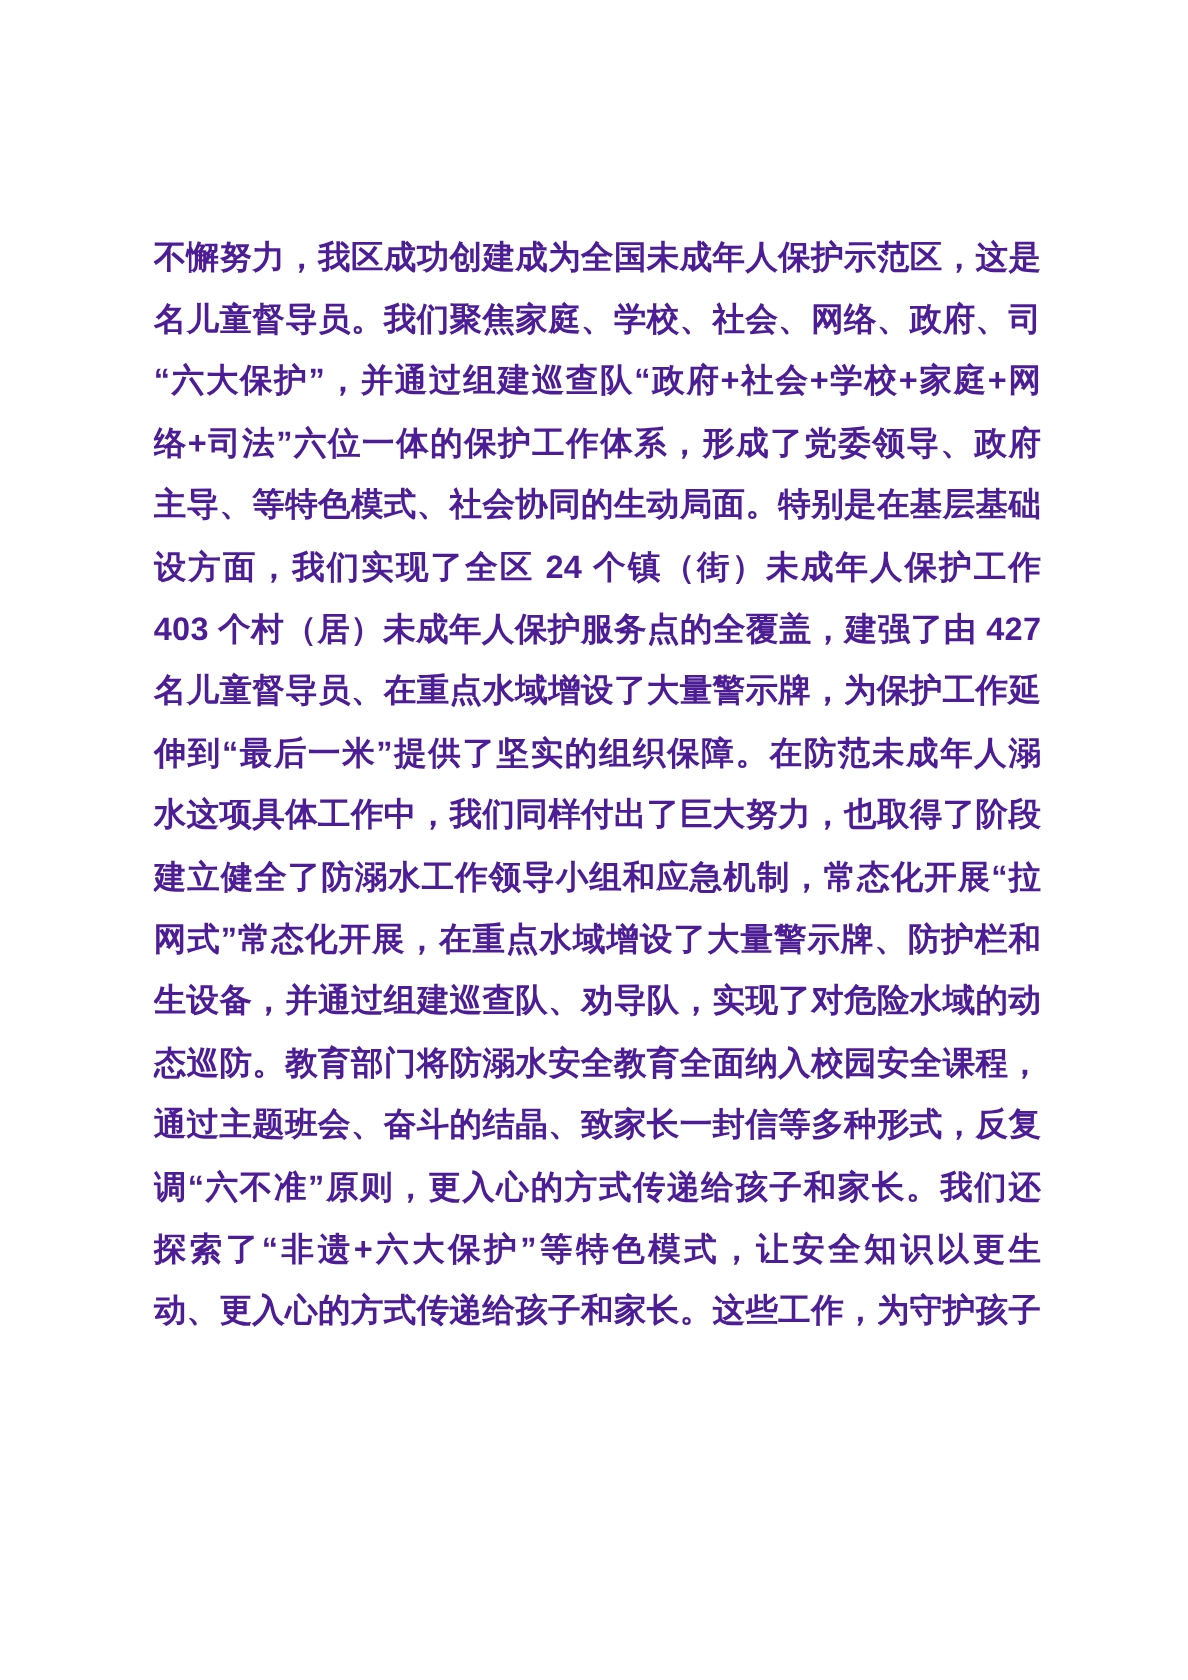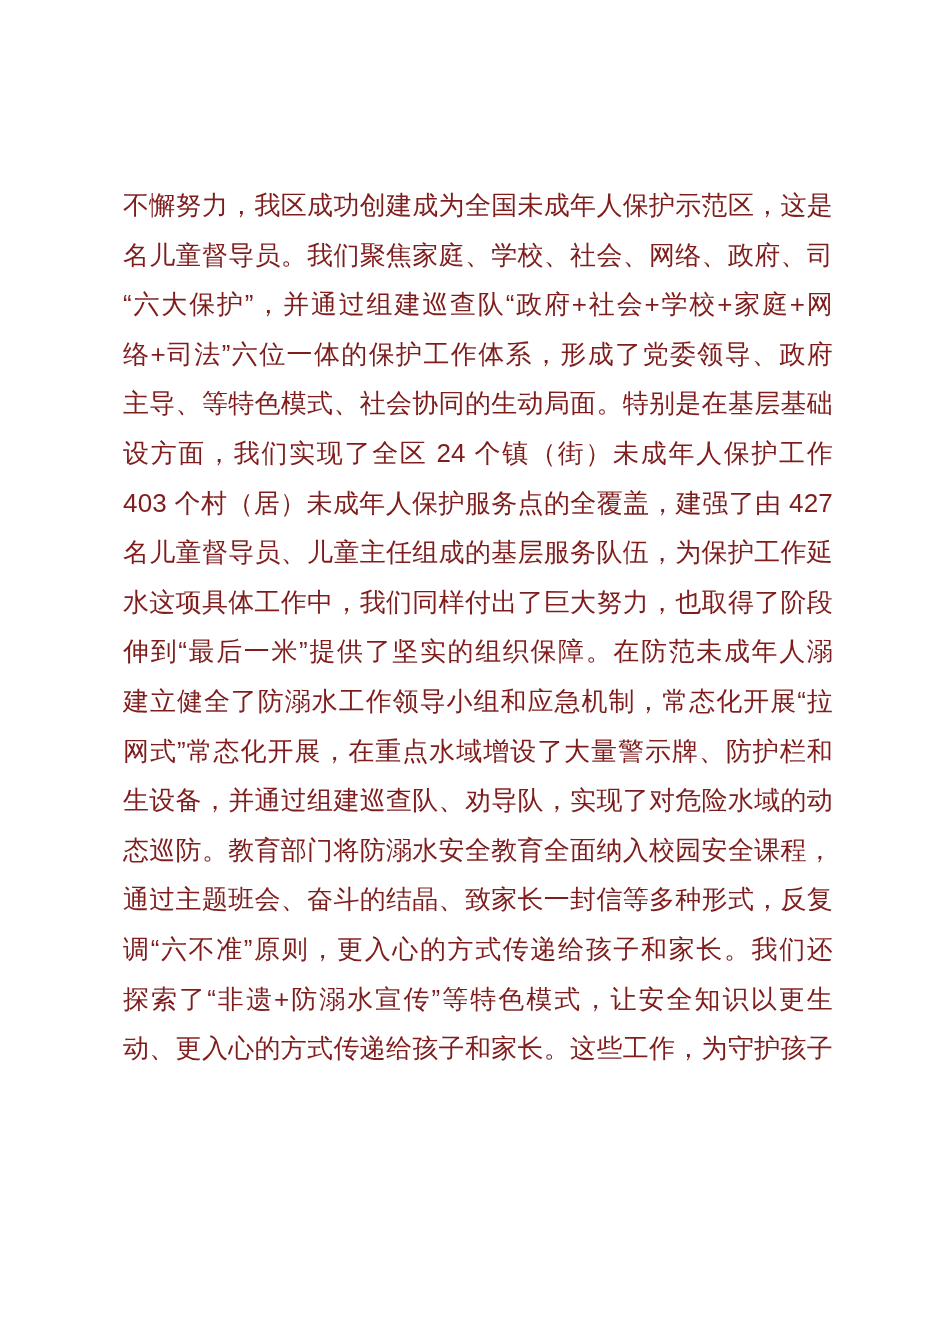--- a/index.html
+++ b/index.html
@@ -13,24 +13,24 @@
     height: 1344px;
     background: #ffffff;
     overflow: hidden;
     font-family: "Liberation Sans", sans-serif;
   }
   .text-block {
     position: absolute;
     left: 123px;
     top: 181px;
     width: 710px;
-    color: #7f1d1d;
+    color: #4c1d95;
     font-size: 26px;
     line-height: 49.6px;
-    font-weight: 400;
+    font-weight: 700;
   }
   .text-line {
     height: 49.6px;
     overflow: hidden;
     text-align: justify;
     text-align-last: justify;
     text-justify: inter-character;
     -moz-text-align-last: justify;
     letter-spacing: 0.2px;
   }
@@ -40,25 +40,25 @@
 
 <div class="page">
   <div class="text-block">
     <div class="text-line">不懈努力，我区成功创建成为全国未成年人保护示范区，这是</div>
     <div class="text-line">名儿童督导员。我们聚焦家庭、学校、社会、网络、政府、司法</div>
     <div class="text-line">“六大保护”，并通过组建巡查队“政府+社会+学校+家庭+网</div>
     <div class="text-line">络+司法”六位一体的保护工作体系，形成了党委领导、政府</div>
     <div class="text-line">主导、等特色模式、社会协同的生动局面。特别是在基层基础建</div>
     <div class="text-line">设方面，我们实现了全区 24 个镇（街）未成年人保护工作站、</div>
     <div class="text-line">403 个村（居）未成年人保护服务点的全覆盖，建强了由 427</div>
-    <div class="text-line">名儿童督导员、儿童主任组成的基层服务队伍，为保护工作延</div>
+    <div class="text-line">名儿童督导员、在重点水域增设了大量警示牌，为保护工作延</div>
+    <div class="text-line">伸到“最后一米”提供了坚实的组织保障。在防范未成年人溺</div>
     <div class="text-line">水这项具体工作中，我们同样付出了巨大努力，也取得了阶段</div>
-    <div class="text-line">伸到“最后一米”提供了坚实的组织保障。在防范未成年人溺</div>
     <div class="text-line">建立健全了防溺水工作领导小组和应急机制，常态化开展“拉</div>
     <div class="text-line">网式”常态化开展，在重点水域增设了大量警示牌、防护栏和救</div>
     <div class="text-line">生设备，并通过组建巡查队、劝导队，实现了对危险水域的动</div>
     <div class="text-line">态巡防。教育部门将防溺水安全教育全面纳入校园安全课程，</div>
     <div class="text-line">通过主题班会、奋斗的结晶、致家长一封信等多种形式，反复强</div>
     <div class="text-line">调“六不准”原则，更入心的方式传递给孩子和家长。我们还</div>
-    <div class="text-line">探索了“非遗+防溺水宣传”等特色模式，让安全知识以更生</div>
+    <div class="text-line">探索了“非遗+六大保护”等特色模式，让安全知识以更生</div>
     <div class="text-line">动、更入心的方式传递给孩子和家长。这些工作，为守护孩子</div>
   </div>
 </div>
 
 </body></html>

